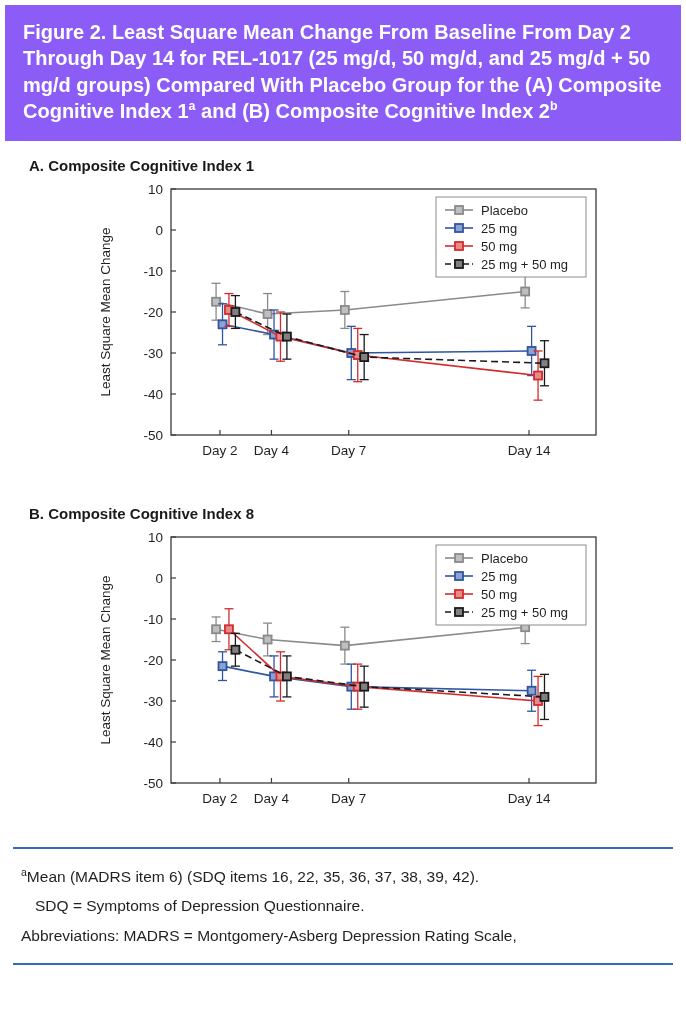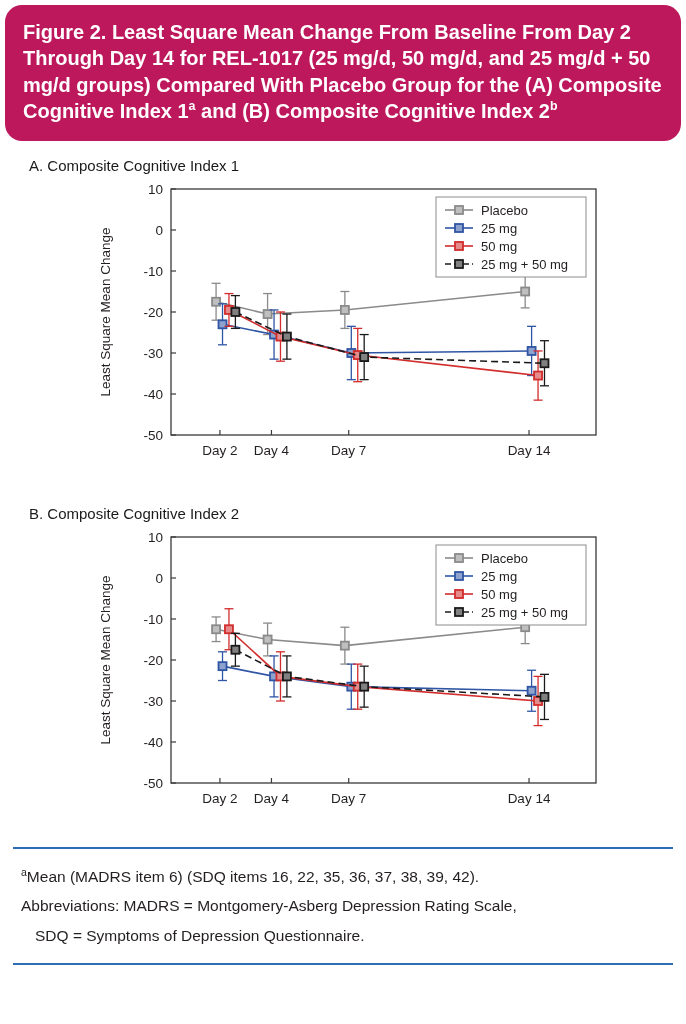--- a/index.html
+++ b/index.html
@@ -7,36 +7,36 @@
   .page {
     width: 686px; height: 1024px; padding: 5px 5px 0;
     font-family: "Liberation Sans", sans-serif; color: #231f20;
     overflow: hidden; background: #fff;
   }
   .figure-header { padding: 14px 18px 16px; }
   .figure-title { color: #ffffff; font-size: 20px; font-weight: bold; line-height: 1.32; }
   .figure-title sup { font-size: 0.62em; }
   .panel { margin-top: 16px; }
   .panel-b { margin-top: 26px; }
-  .panel-heading { font-size: 15px; font-weight: normal; margin: 0 0 3px 24px; color: #1a1a1a; }
+  .panel-heading { font-size: 15px; font-weight: bold; margin: 0 0 3px 24px; color: #1a1a1a; }
   .chart-svg { display: block; margin-left: 6px; }
   .chart-svg text { font-family: "Liberation Sans", sans-serif; }
   .footer { margin: 20px 8px 0; }
   .rule { height: 2px; }
   .footnotes { padding: 9px 2px 10px; font-size: 15.5px; line-height: 1.52; }
   .footnotes sup { font-size: 0.68em; }
   .footnote-line { margin: 6px; }
   .abbrev-line2 { padding-left: 14px; }
 </style>
 </head>
 <body>
 
 <div class="page">
 
-  <header class="figure-header" style="background-color: #be185d; border-radius: 17px;">
+  <header class="figure-header" style="background-color: #8b5cf6;">
     <div class="figure-title"><span>Figure 2. Least Square Mean Change From Baseline From Day 2 Through Day 14 for REL-1017 (25 mg/d, 50 mg/d, and 25 mg/d + 50 mg/d groups) Compared With Placebo Group for the (A) Composite Cognitive Index 1</span><sup>a</sup><span> and (B) Composite Cognitive Index 2</span><sup>b</sup></div>
   </header>
 
   <section class="panel">
     <h2 class="panel-heading">A. Composite Cognitive Index 1</h2>
     <svg class="chart-svg" viewBox="0 0 660 302" width="660" height="302">
         <g>
           <rect x="160" y="12" width="425" height="246" fill="#ffffff" stroke="#3a3a3a" stroke-width="1.3"></rect>
           <line x1="160" y1="12" x2="165" y2="12" stroke="#3a3a3a" stroke-width="1.2"></line>
           <text x="152" y="12" text-anchor="end" dy="0.35em" font-size="13.5" fill="#231f20">10</text>
@@ -150,21 +150,21 @@
           <rect x="444" y="65" width="8" height="8" fill="rgb(230,139,139)" stroke="#d22c2c" stroke-width="1.8"></rect>
           <text x="470" y="69" dy="0.35em" font-size="13" fill="#231f20">50 mg</text>
           <line x1="434" y1="87" x2="462" y2="87" stroke="#1a1a1a" stroke-width="1.6" stroke-dasharray="6 3"></line>
           <rect x="444" y="83" width="8" height="8" fill="rgb(129,129,129)" stroke="#1a1a1a" stroke-width="1.8"></rect>
           <text x="470" y="87" dy="0.35em" font-size="13" fill="#231f20">25 mg + 50 mg</text>
         </g>
       </svg>
   </section>
 
   <section class="panel panel-b">
-    <h2 class="panel-heading">B. Composite Cognitive Index 2</h2>
+    <h2 class="panel-heading">B. Composite Cognitive Index 8</h2>
     <svg class="chart-svg" viewBox="0 0 660 302" width="660" height="302">
         <g>
           <rect x="160" y="12" width="425" height="246" fill="#ffffff" stroke="#3a3a3a" stroke-width="1.3"></rect>
           <line x1="160" y1="12" x2="165" y2="12" stroke="#3a3a3a" stroke-width="1.2"></line>
           <text x="152" y="12" text-anchor="end" dy="0.35em" font-size="13.5" fill="#231f20">10</text>
           <line x1="160" y1="53" x2="165" y2="53" stroke="#3a3a3a" stroke-width="1.2"></line>
           <text x="152" y="53" text-anchor="end" dy="0.35em" font-size="13.5" fill="#231f20">0</text>
           <line x1="160" y1="94" x2="165" y2="94" stroke="#3a3a3a" stroke-width="1.2"></line>
           <text x="152" y="94" text-anchor="end" dy="0.35em" font-size="13.5" fill="#231f20">-10</text>
           <line x1="160" y1="135" x2="165" y2="135" stroke="#3a3a3a" stroke-width="1.2"></line>
@@ -276,19 +276,19 @@
           <rect x="444" y="83" width="8" height="8" fill="rgb(129,129,129)" stroke="#1a1a1a" stroke-width="1.8"></rect>
           <text x="470" y="87" dy="0.35em" font-size="13" fill="#231f20">25 mg + 50 mg</text>
         </g>
       </svg>
   </section>
 
   <footer class="footer">
     <div class="rule" style="background-color: rgb(47, 110, 181);"></div>
     <div class="footnotes">
       <p class="footnote-line"><sup>a</sup><span>Mean (MADRS item 6) (SDQ items 16, 22, 35, 36, 37, 38, 39, 42).</span></p>
+      <p class="footnote-line abbrev-line2">SDQ = Symptoms of Depression Questionnaire.</p>
       <p class="footnote-line">Abbreviations: MADRS = Montgomery-Asberg Depression Rating Scale,</p>
-      <p class="footnote-line abbrev-line2">SDQ = Symptoms of Depression Questionnaire.</p>
     </div>
     <div class="rule" style="background-color: rgb(47, 110, 181);"></div>
   </footer>
 
 </div>
 
 </body></html>

